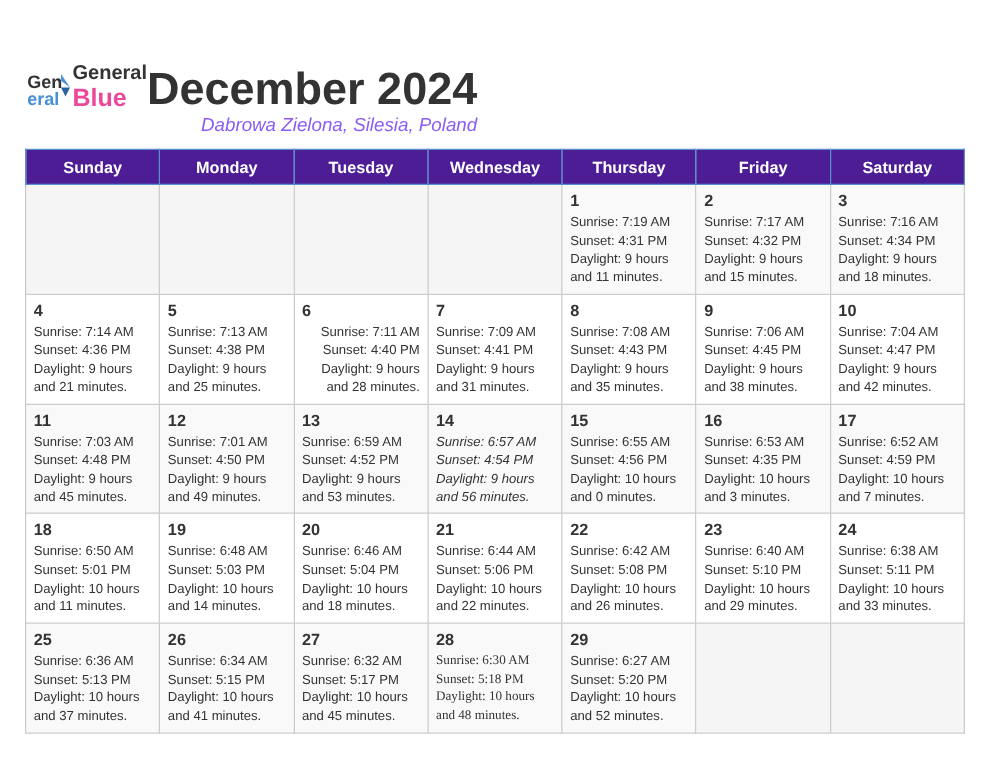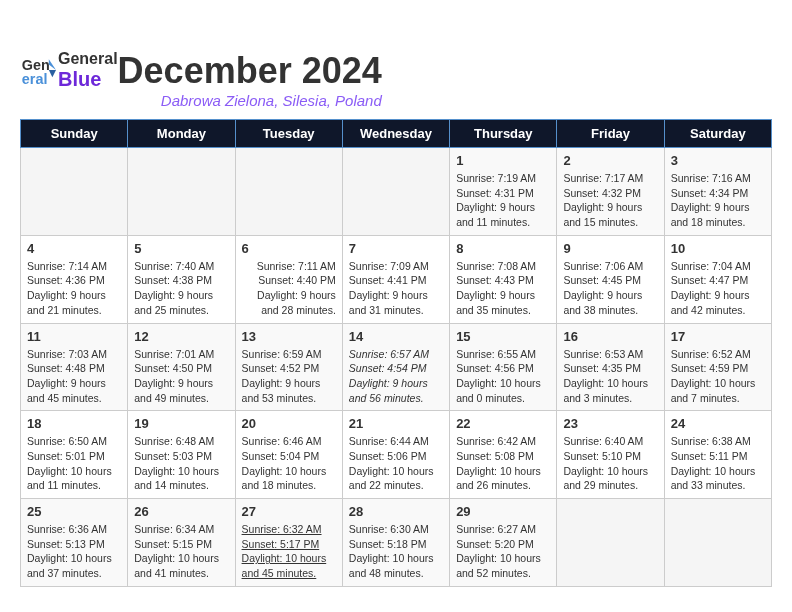--- a/index.html
+++ b/index.html
@@ -38,21 +38,21 @@
       font-size: 15px;
       color: #8b5cf6;
       font-style: italic;
     }
     .calendar {
       width: 100%;
       border-collapse: collapse;
       border: 1px solid #ccc;
     }
     .calendar th {
-      background: #0f172a;
+      background: #4c1d95;
       color: #fff;
       text-align: center;
       padding: 6px 4px;
       font-size: 13px;
       font-weight: bold;
       border: 1px solid #5590cc;
     }
     .calendar td {
       border: 1px solid #ccc;
       vertical-align: top;
@@ -93,21 +93,21 @@
     <svg class="logo-icon" viewBox="0 0 40 40">
       <text x="2" y="20" font-size="16" font-weight="bold" fill="#333">Gen</text>
       <text x="2" y="36" font-size="16" font-weight="bold" fill="#4a90d9">eral</text>
       <polygon points="32,8 40,20 32,14" fill="#4a90d9"></polygon>
       <polygon points="32,20 40,20 36,28" fill="#2a60a0"></polygon>
     </svg>
     <div>
       <div style="font-size:16px;font-weight:bold;color:#333;line-height:1.1;">
         <span style="color:#333;">General</span>
       </div>
-      <div style="font-size:20px;font-weight:bold;color:#6d28d9;line-height:1.1;">Blue</div>
+      <div style="font-size:20px;font-weight:bold;color:#ec4899;line-height:1.1;">Blue</div>
     </div>
   </div>
   <div class="title-block">
     <div class="month-title">December 2024</div>
     <div class="location">Dabrowa Zielona, Silesia, Poland</div>
   </div>
 </div>
 
 <table class="calendar">
   <thead>
@@ -152,21 +152,21 @@
       <tr>
         <td>
           <span class="day-num">4</span>
           <div class="day-info" style="white-space: pre-line;">Sunrise: 7:14 AM
 Sunset: 4:36 PM
 Daylight: 9 hours
 and 21 minutes.</div>
         </td>
         <td>
           <span class="day-num">5</span>
-          <div class="day-info" style="white-space: pre-line;">Sunrise: 7:40 AM
+          <div class="day-info" style="white-space: pre-line;">Sunrise: 7:13 AM
 Sunset: 4:38 PM
 Daylight: 9 hours
 and 25 minutes.</div>
         </td>
         <td>
           <span class="day-num">6</span>
           <div class="day-info" style="white-space: pre-line; text-align: right;">Sunrise: 7:11 AM
 Sunset: 4:40 PM
 Daylight: 9 hours
 and 28 minutes.</div>
@@ -312,28 +312,28 @@
         </td>
         <td>
           <span class="day-num">26</span>
           <div class="day-info" style="white-space: pre-line;">Sunrise: 6:34 AM
 Sunset: 5:15 PM
 Daylight: 10 hours
 and 41 minutes.</div>
         </td>
         <td>
           <span class="day-num">27</span>
-          <div class="day-info" style="white-space: pre-line; text-decoration: underline;">Sunrise: 6:32 AM
+          <div class="day-info" style="white-space: pre-line;">Sunrise: 6:32 AM
 Sunset: 5:17 PM
 Daylight: 10 hours
 and 45 minutes.</div>
         </td>
         <td>
           <span class="day-num">28</span>
-          <div class="day-info" style="white-space: pre-line;">Sunrise: 6:30 AM
+          <div class="day-info" style="white-space: pre-line; font-family: Liberation Serif, serif;">Sunrise: 6:30 AM
 Sunset: 5:18 PM
 Daylight: 10 hours
 and 48 minutes.</div>
         </td>
         <td>
           <span class="day-num">29</span>
           <div class="day-info" style="white-space: pre-line;">Sunrise: 6:27 AM
 Sunset: 5:20 PM
 Daylight: 10 hours
 and 52 minutes.</div>

